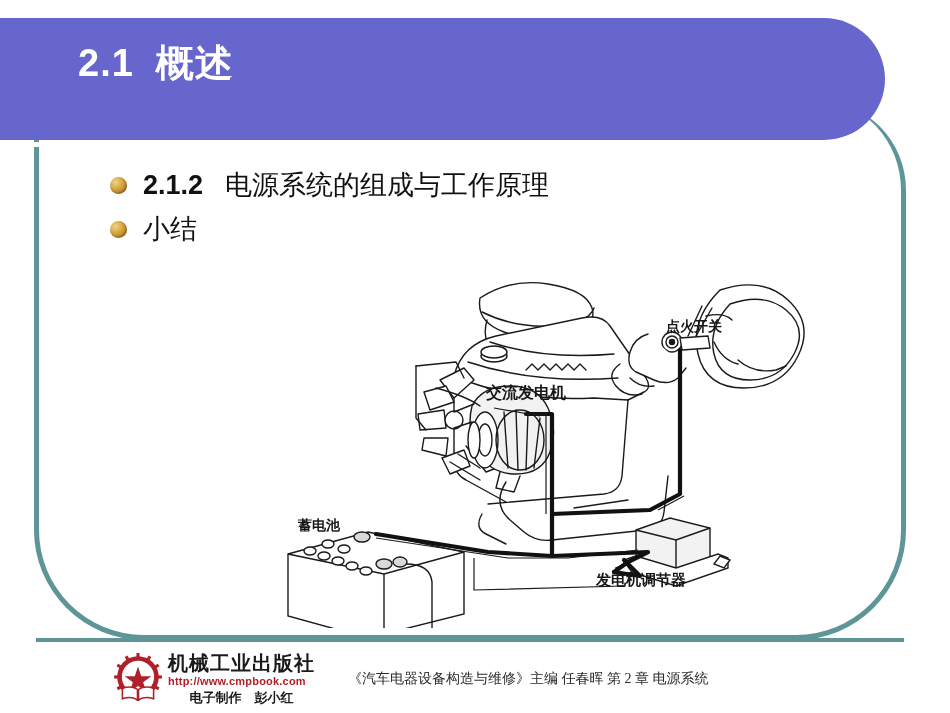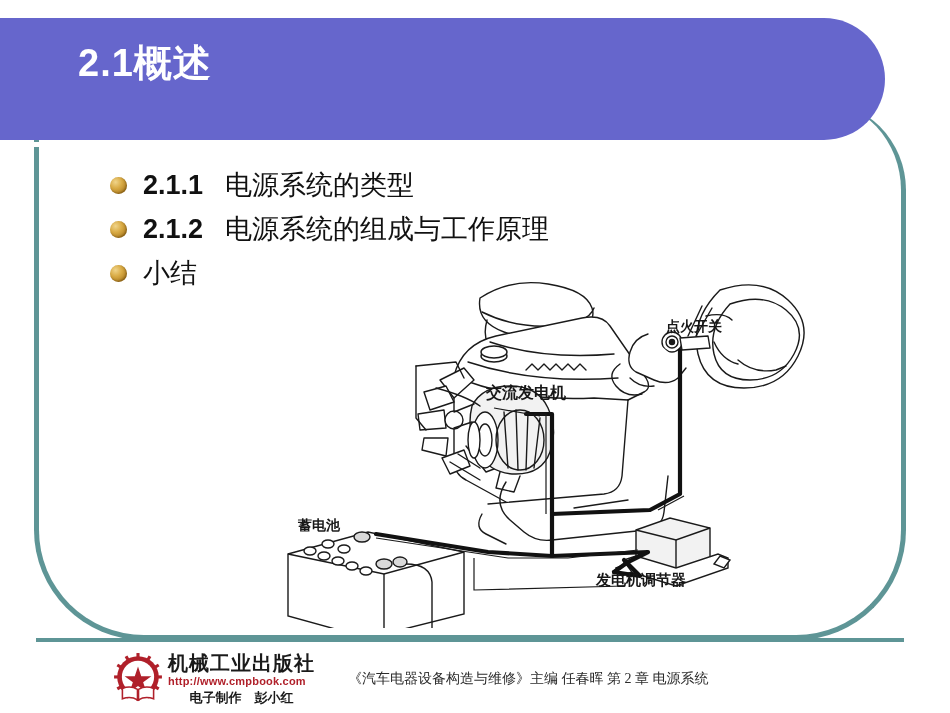--- a/index.html
+++ b/index.html
@@ -64,21 +64,21 @@
   .title {
     position: absolute;
     left: 78px;
     top: 38px;
     color: #ffffff;
     font-size: 38px;
     font-weight: bold;
     letter-spacing: 1px;
     white-space: nowrap;
   }
-  .title .num { }
+  .title .num { margin-right: 22px; }
 
   
   .bullets {
     position: absolute;
     left: 110px;
     top: 168px;
     width: 620px;
   }
   .bullet-row {
     display: flex;
@@ -188,24 +188,20 @@
 
   <div class="banner">
     <div class="banner-underline"></div>
   </div>
   <div class="title">
     <span class="num">2.1</span><span>概述</span>
   </div>
 
   <div class="bullets">
 
-    <div class="bullet-row">
-      <span class="bullet-dot"></span>
-      <span class="bullet-label"><span class="code">2.1.1</span><span>电源系统的类型</span></span>
-    </div>
 
     <div class="bullet-row">
       <span class="bullet-dot"></span>
       <span class="bullet-label"><span class="code">2.1.2</span><span>电源系统的组成与工作原理</span></span>
     </div>
 
     <div class="bullet-row">
       <span class="bullet-dot"></span>
       <span class="bullet-label"><span>小结</span></span>
     </div>

